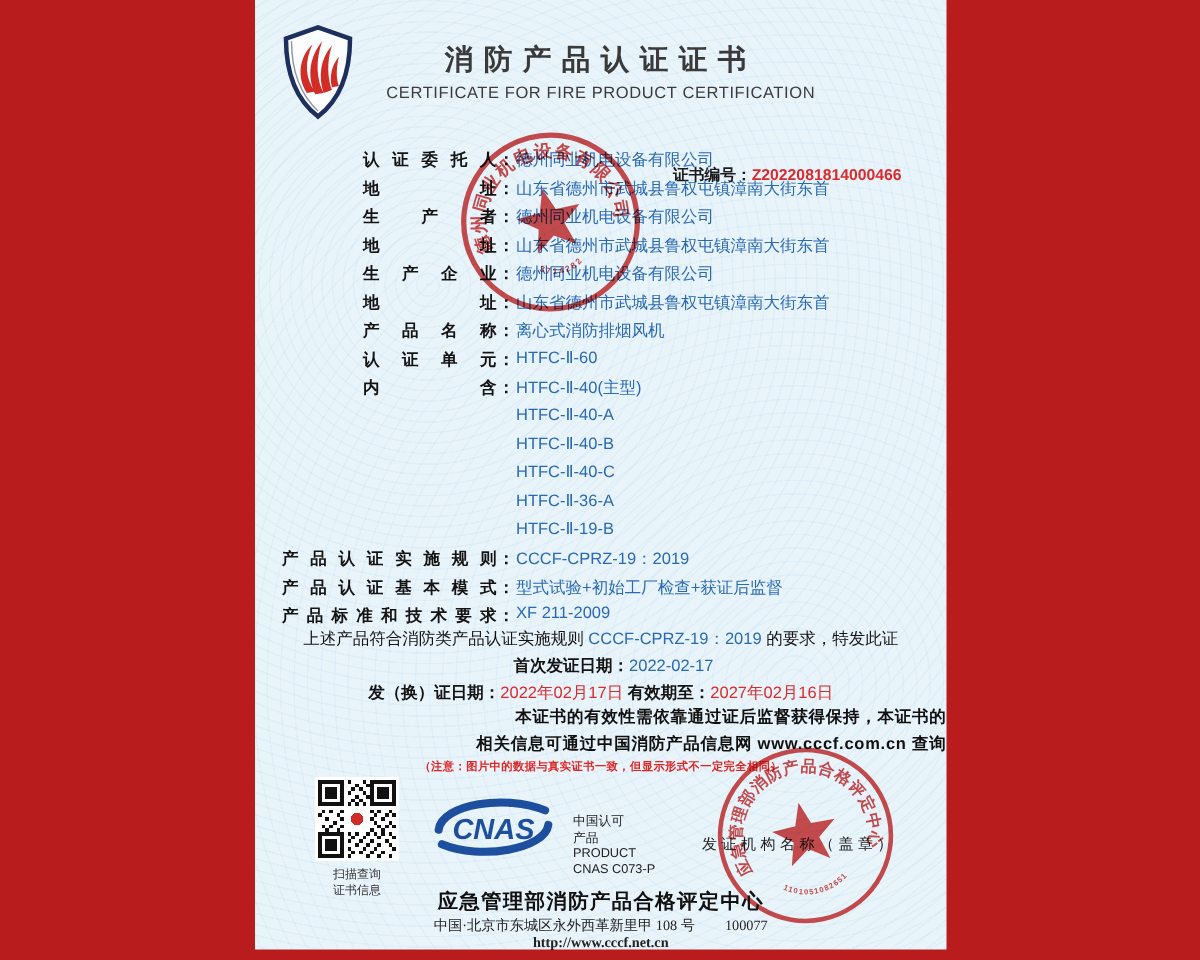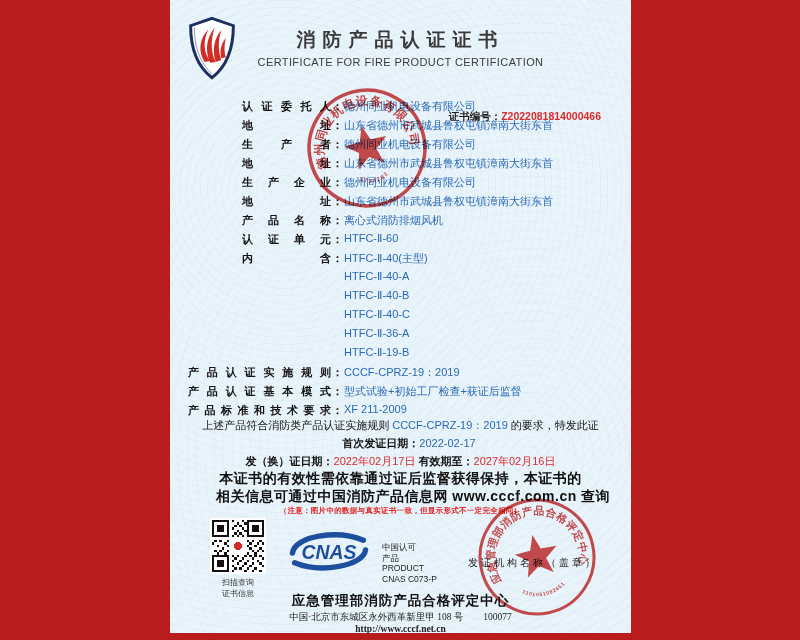--- a/index.html
+++ b/index.html
@@ -31,21 +31,21 @@
     text-align:justify; text-align-last:justify; white-space:nowrap; display:inline-block; }
   .row.long .lbl { left:18px; width:143px; }
   .row .colon { position:absolute; left:162px; color:#141414; font-weight:600; }
   .row .val { position:absolute; left:174px; color:#2a6ab5; white-space:nowrap; }
 
   
   .cline { position:absolute; left:0; right:0; text-align:center; font-size:11px; color:#141414; white-space:nowrap; }
   .cline .blue { color:#2a6ab5; }
   .cline .red { color:#d92b2b; }
   .cline .blk { color:#141414; font-weight:600; }
-  .bold13 { font-size:14px; font-weight:700; color:#111; letter-spacing:.5px; }
+  .bold13 { font-size:11px; font-weight:700; color:#111; letter-spacing:.5px;text-align:right; }
   .notice { position:absolute; left:0; right:0; top:506px; text-align:center;
     font-size:7.5px; font-weight:700; color:#e02525; letter-spacing:.3px; }
 
   
   .seal { position:absolute; mix-blend-mode:multiply; opacity:.88; }
   .seal-company { left:135px; top:86px; width:124px; height:124px; transform:rotate(-14deg); }
   .seal-center { left:306px; top:496px; width:122px; height:122px; transform:rotate(-12deg); }
   .seal text { font-family:"Liberation Sans", sans-serif; font-weight:700; fill:#cf3434; }
 
   

